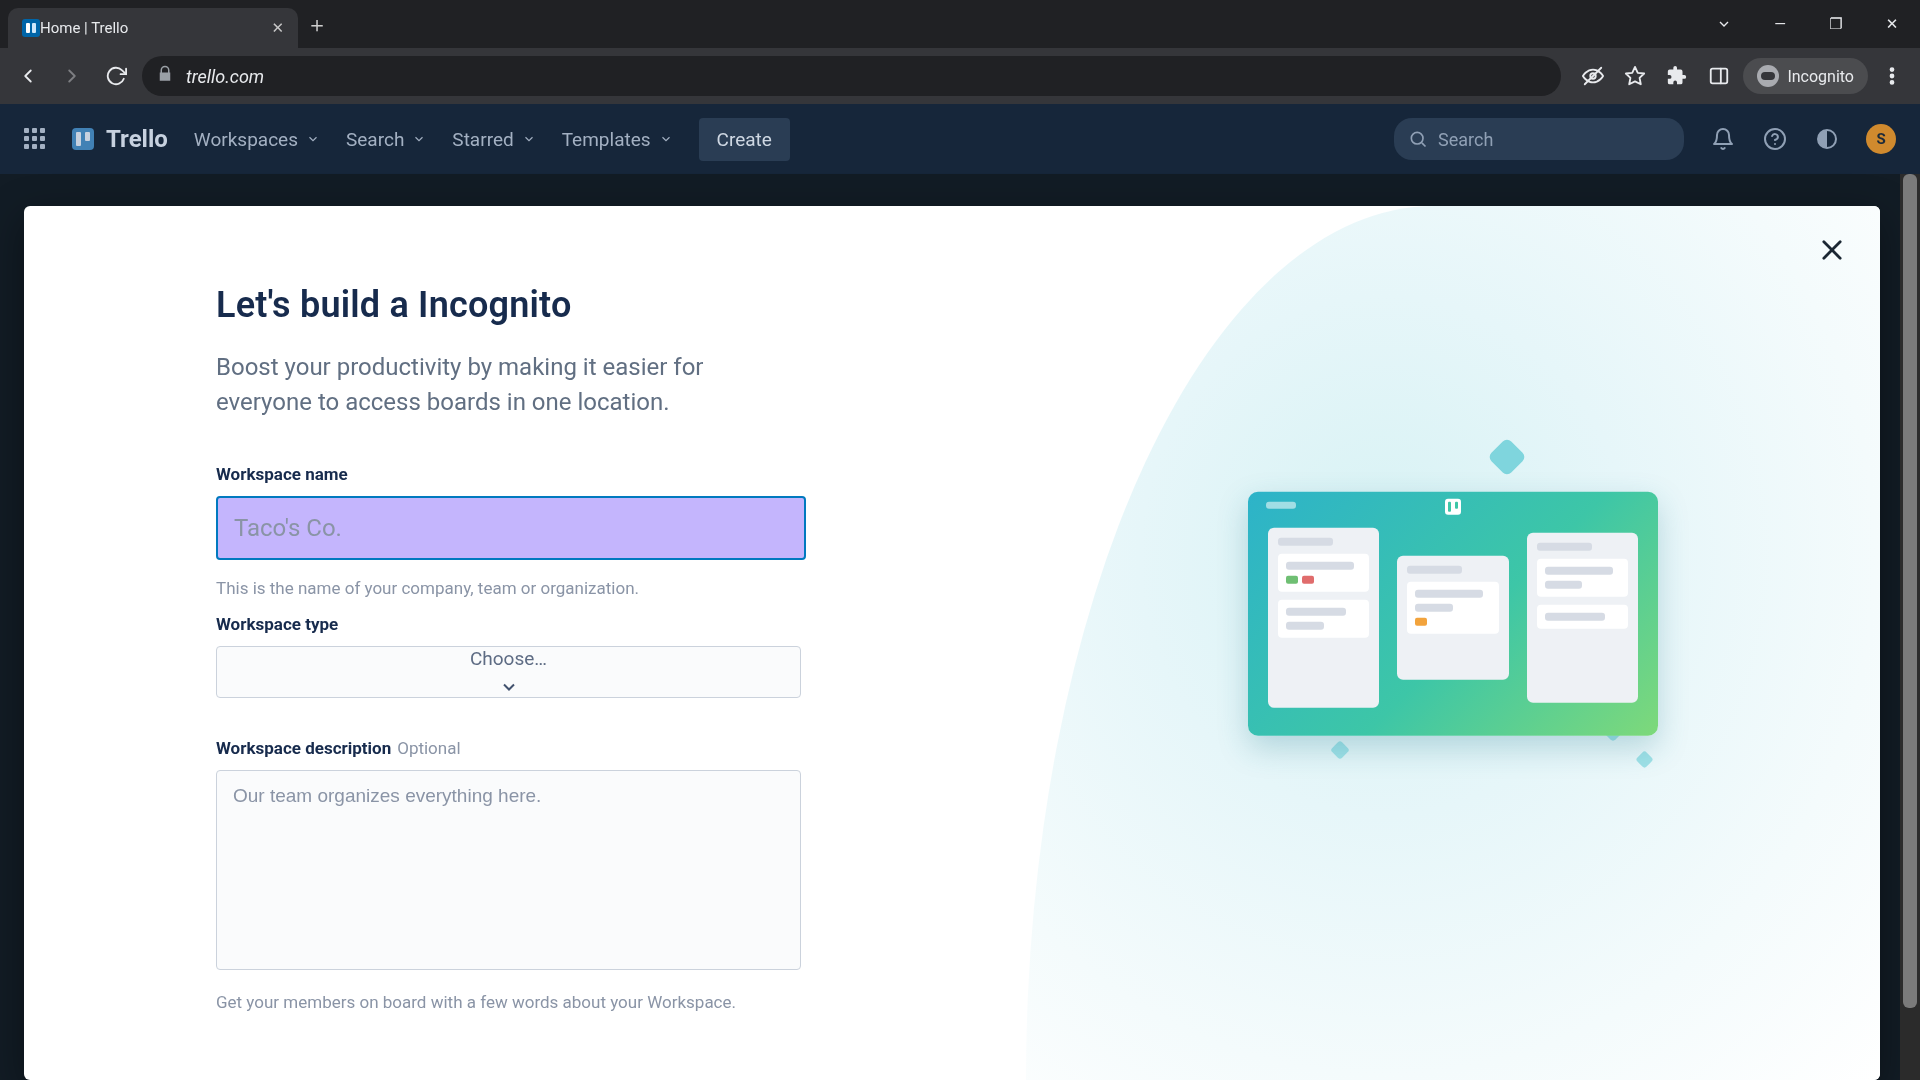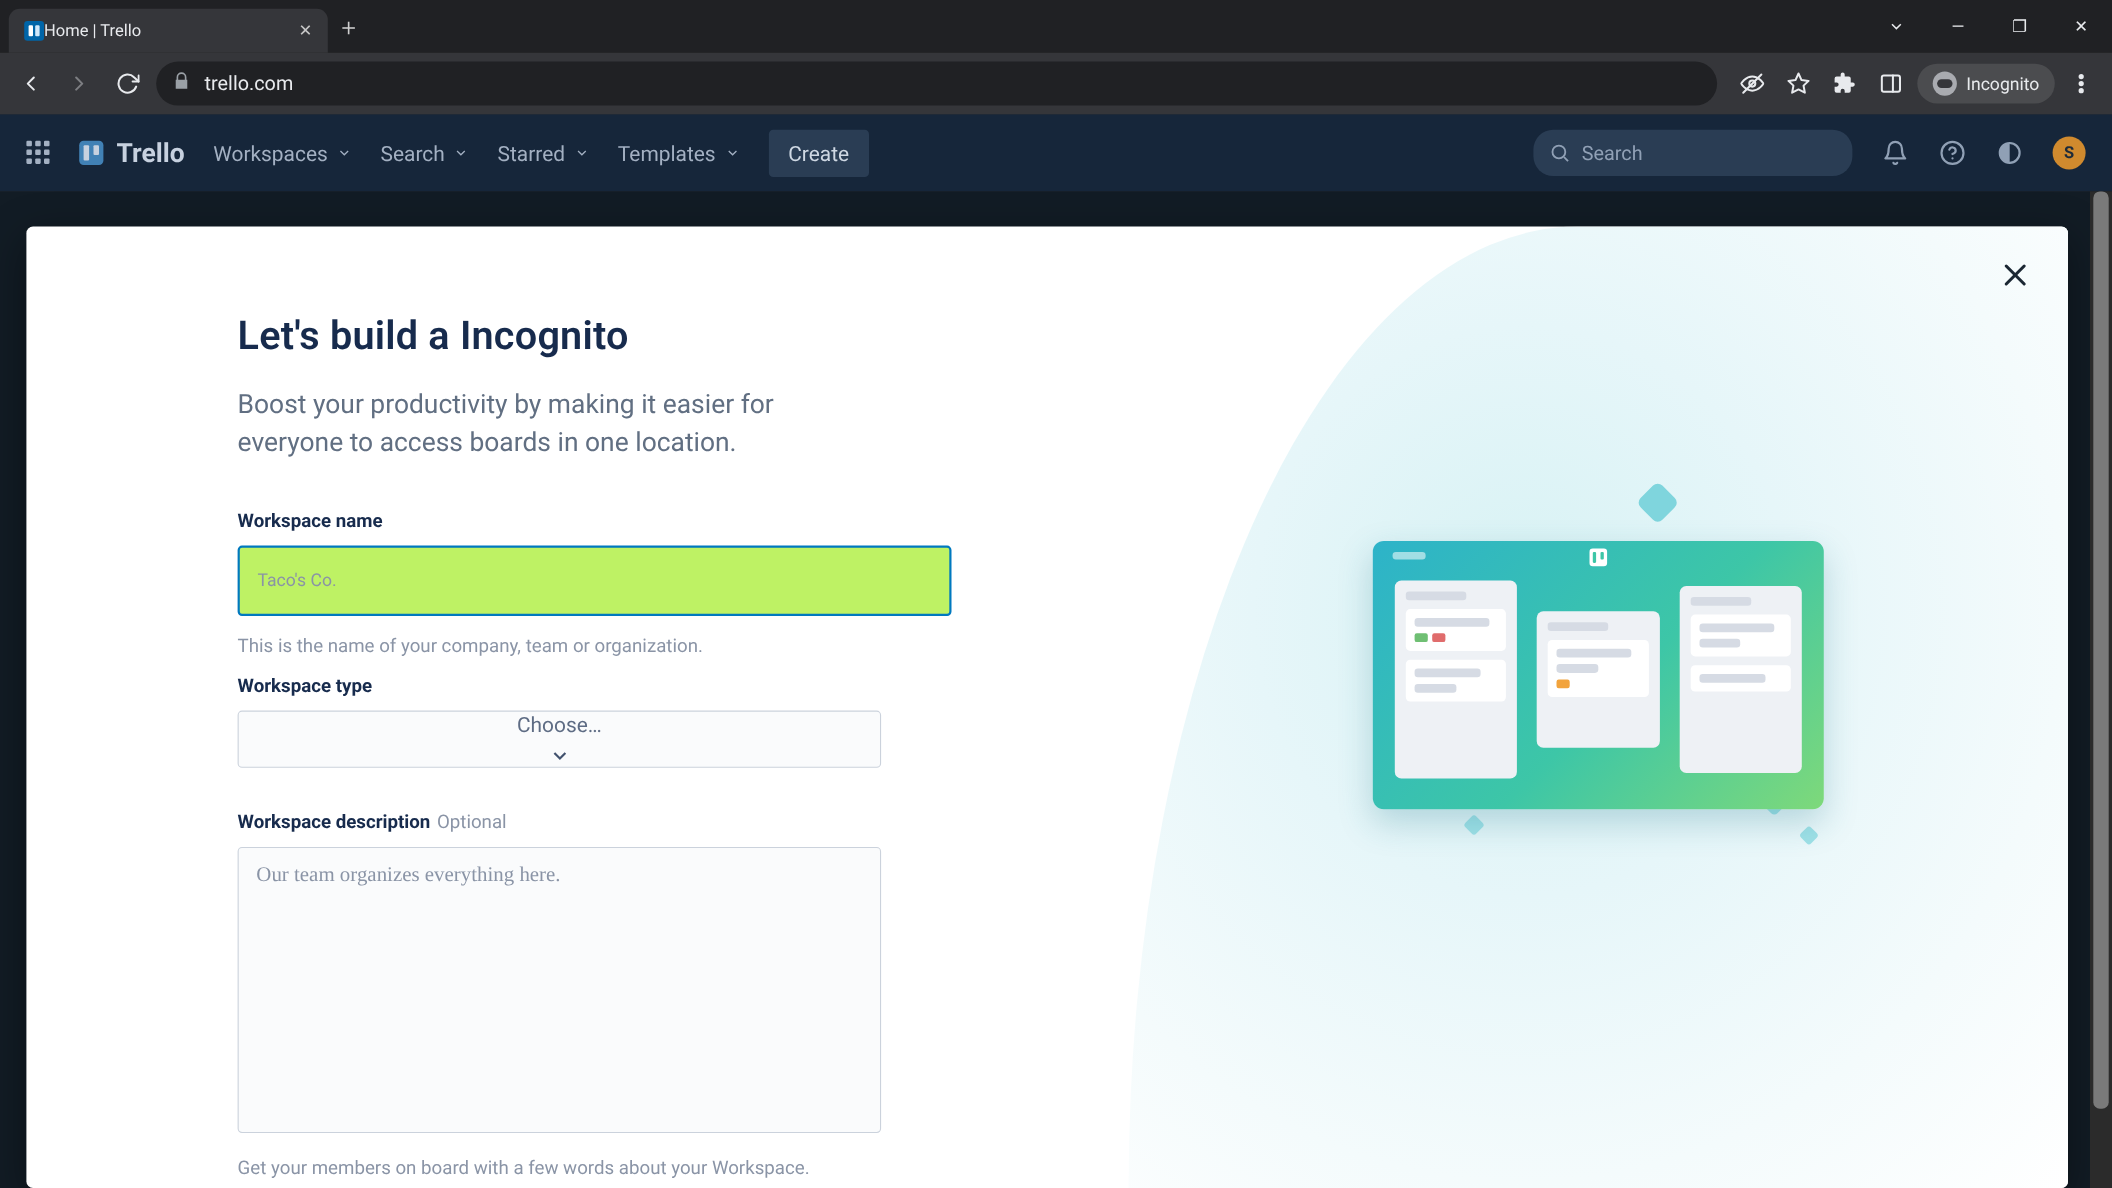--- a/index.html
+++ b/index.html
@@ -33,21 +33,21 @@
     height:56px; background:#35363a; display:flex; align-items:center; padding:0 10px; gap:8px;
   }
   .tb-btn { width:36px;height:36px;display:flex;align-items:center;justify-content:center;border-radius:50%;color:#e8eaed;cursor:pointer;}
   .tb-btn.disabled { opacity:.4; cursor:default;}
   .tb-btn svg { width:22px;height:22px;stroke:#e8eaed;fill:none;stroke-width:2;stroke-linecap:round;stroke-linejoin:round;}
   .addr {
     flex:1; height:40px; background:#202124; border-radius:20px; display:flex; align-items:center;
     padding:0 14px; gap:12px; color:#e8eaed; font-size:18px;
   }
   .addr .lock svg{width:18px;height:18px;fill:#9aa0a6;}
-  .addr-text{ color:#e8eaed; }
+  .addr-text{ color:#e8eaed;font-style:italic; }
   .右icons{ display:flex; align-items:center; gap:6px; margin-left:6px;}
   .incog-pill{ display:flex;align-items:center;gap:8px;background:#4b4c4f;border-radius:20px;height:36px;padding:0 14px;color:#e8eaed;font-size:16px;}
   .incog-pill .ico{width:22px;height:22px;border-radius:50%;background:#a9abb0;display:flex;align-items:center;justify-content:center;}
   .incog-pill .ico::before{content:"";width:14px;height:8px;border-radius:4px;background:#35363a;}
 
   
   .app-header{
     height:70px;background:#16263a;display:flex;align-items:center;padding:0 24px;gap:26px;color:#a3b0c2;
   }
   .apps-grid{width:22px;height:22px;display:grid;grid-template-columns:repeat(3,5px);grid-template-rows:repeat(3,5px);gap:3px;}
@@ -82,38 +82,38 @@
   }
   .close-x{ position:absolute; top:30px; right:34px; cursor:pointer;}
   .close-x svg{width:28px;height:28px;stroke:#1b2733;stroke-width:2.4;fill:none;stroke-linecap:round;}
 
   h1{font-size:36px;font-weight:600;color:#172b4d;letter-spacing:.2px;margin-bottom:24px;}
   .subtitle{font-size:24px;line-height:1.45;color:#616f82;max-width:560px;margin-bottom:44px;}
 
   .field-label{font-size:17px;font-weight:700;color:#172b4d;margin-bottom:12px;display:flex;gap:6px;align-items:baseline;}
   .optional{font-weight:400;color:#8a94a6;}
   .text-input{
-    width:649px;height:64px;border:2px solid #0079bf;border-radius:4px;
-    padding:0 16px;font-size:16px;color:#172b4d;background:#bef264;
+    width:590px;height:64px;border:2px solid #0079bf;border-radius:4px;
+    padding:0 16px;font-size:24px;color:#172b4d;background:#c4b5fd;
   }
   .text-input::placeholder{color:#8a94a6;}
   .helper{font-size:17px;color:#8a94a6;margin-top:18px;margin-bottom:16px;}
 
   .select-wrap{
     width:585px;height:52px;border:1px solid #cbd2dc;border-radius:4px;background:#fafbfc;
     display:flex;align-items:center;justify-content:space-between;padding:0 16px;cursor:pointer;
     margin-bottom:40px;
     flex-direction:column;
   }
   .select-wrap span{font-size:19px;color:#5e6c84;}
   .select-wrap svg{width:20px;height:20px;stroke:#42526e;fill:none;stroke-width:2.4;}
 
   .textarea{
-    width:585px;height:260px;border:1px solid #cbd2dc;border-radius:4px;background:#fafbfc;
-    padding:14px 16px;font-size:19px;color:#172b4d;font-family:Liberation Serif, serif;resize:none;
+    width:585px;height:200px;border:1px solid #cbd2dc;border-radius:4px;background:#fafbfc;
+    padding:14px 16px;font-size:19px;color:#172b4d;font-family:Liberation Sans, sans-serif;resize:none;
   }
   .textarea::placeholder{color:#8a94a6;}
 
   
   .illus{
     position:absolute; left:50%; top:50%; transform:translate(-50%,-62%);
     width:410px;height:244px;border-radius:10px;
     background:linear-gradient(135deg,#2db3c9 0%, #3dc6a7 55%, #7ed97a 100%);
     box-shadow:0 12px 30px rgba(30,120,140,.25);
     display:flex;align-items:center;justify-content:center;gap:18px;padding:28px 20px 20px;

